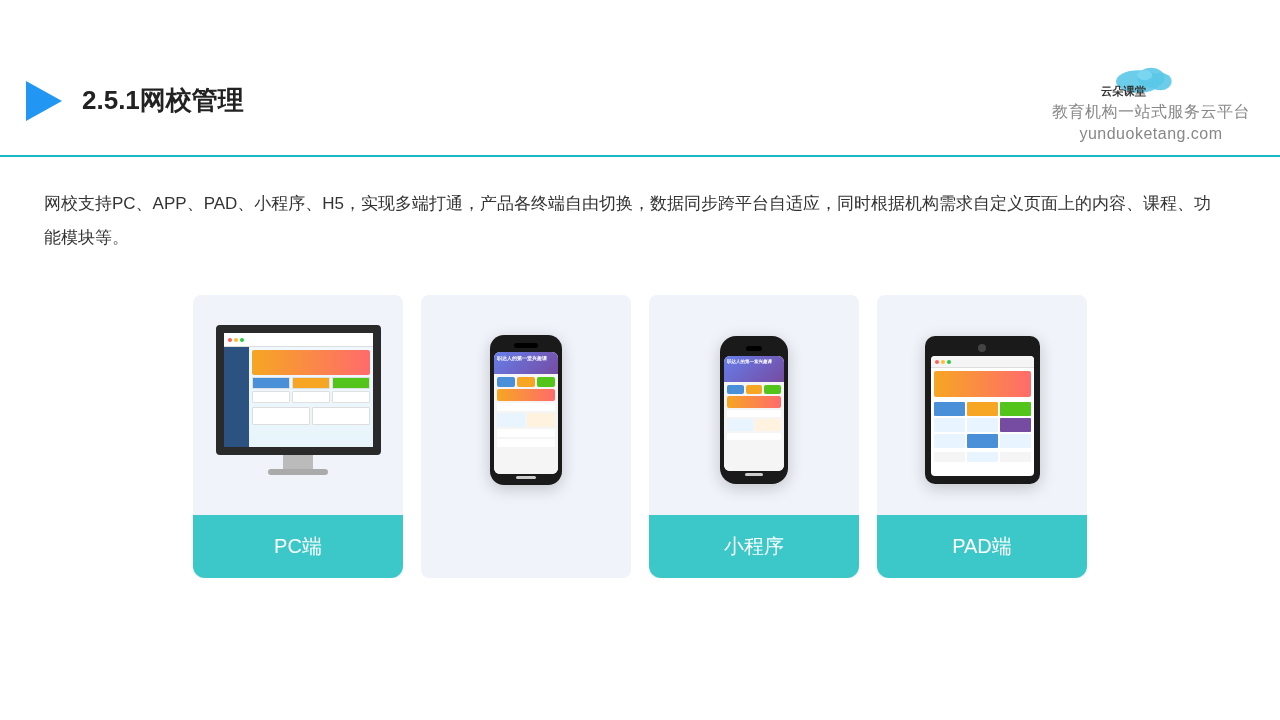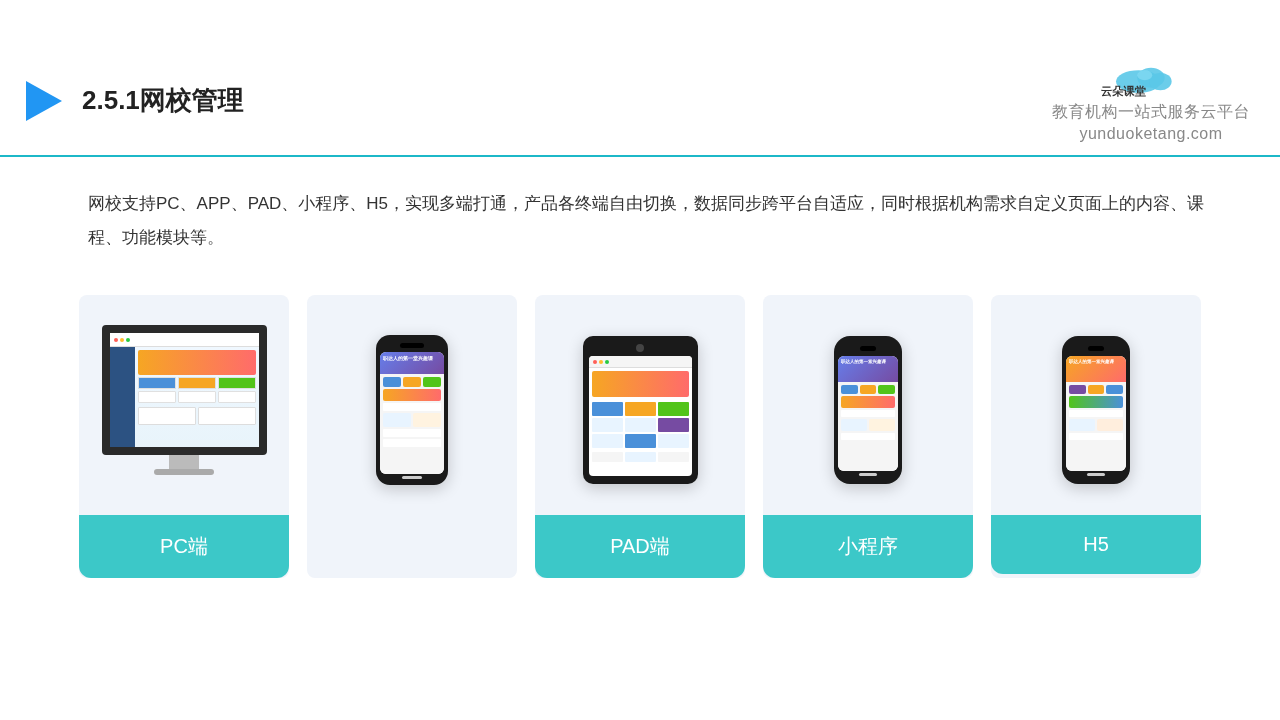--- a/index.html
+++ b/index.html
@@ -42,21 +42,21 @@
     }
     .logo-text {
       font-size: 16px;
       color: #888;
       margin-top: 2px;
       letter-spacing: 0.5px;
     }
 
     
     .description {
-      padding: 30px 60px 10px 88px;
+      padding: 30px 60px 10px 44px;
       font-size: 17px;
       color: #333;
       line-height: 2;
     }
 
     
     .cards-container {
       display: flex;
       gap: 18px;
       padding: 30px 60px 0 60px;
@@ -510,53 +510,20 @@
             <div class="phone-content-row"></div>
           </div>
         </div>
         <div class="phone-bar"></div>
       </div>
     </div>
   </div>
 
   <div class="card">
     <div class="card-image-area">
-      <div class="tablet-mockup">
-        <div class="tablet-btn"></div>
-        <div class="tablet-screen">
-          <div class="tablet-screen-header">
-            <div class="dot dot-r"></div>
-            <div class="dot dot-y"></div>
-            <div class="dot dot-g"></div>
-          </div>
-          <div class="tablet-screen-banner"></div>
-          <div class="tablet-grid">
-            <div class="tablet-cell tablet-cell-blue"></div>
-            <div class="tablet-cell tablet-cell-orange"></div>
-            <div class="tablet-cell tablet-cell-green"></div>
-            <div class="tablet-cell"></div>
-            <div class="tablet-cell"></div>
-            <div class="tablet-cell tablet-cell-purple"></div>
-            <div class="tablet-cell"></div>
-            <div class="tablet-cell tablet-cell-blue"></div>
-            <div class="tablet-cell"></div>
-          </div>
-          <div style="padding:2px 3px;display:flex;gap:2px;">
-            <div style="flex:1;height:10px;background:#f5f5f5;border-radius:1px;"></div>
-            <div style="flex:1;height:10px;background:#e8f4ff;border-radius:1px;"></div>
-            <div style="flex:1;height:10px;background:#f5f5f5;border-radius:1px;"></div>
-          </div>
-        </div>
-      </div>
-    </div>
-    <div class="card-label">PAD端</div>
-  </div>
-
-  <div class="card">
-    <div class="card-image-area">
       <div class="phone-mini">
         <div class="phone-mini-camera"></div>
         <div class="phone-mini-screen">
           <div class="phone-mini-banner">
             <div class="phone-mini-banner-text">职达人的第一堂兴趣课</div>
           </div>
           <div class="phone-mini-body">
             <div class="phone-mini-row">
               <div class="phone-mini-btn"></div>
               <div class="phone-mini-btn" style="background:#f6a623"></div>
@@ -572,40 +539,45 @@
           </div>
         </div>
         <div class="phone-mini-bar"></div>
       </div>
     </div>
     <div class="card-label">小程序</div>
   </div>
 
   <div class="card">
     <div class="card-image-area">
-      <div class="phone-mini">
-        <div class="phone-mini-camera"></div>
-        <div class="phone-mini-screen">
-          <div class="phone-mini-banner" style="background: linear-gradient(135deg, #f6a623 0%, #ff6b6b 100%);">
-            <div class="phone-mini-banner-text">职达人的第一堂兴趣课</div>
-          </div>
-          <div class="phone-mini-body">
-            <div class="phone-mini-row">
-              <div class="phone-mini-btn" style="background:#764ba2"></div>
-              <div class="phone-mini-btn" style="background:#f6a623"></div>
-              <div class="phone-mini-btn"></div>
-            </div>
-            <div class="phone-mini-content-orange" style="background:linear-gradient(90deg,#52c41a,#4a90d9)"></div>
-            <div class="phone-mini-content"></div>
-            <div class="phone-mini-row">
-              <div class="phone-mini-btn" style="background:#e8f4ff;height:12px;"></div>
-              <div class="phone-mini-btn" style="background:#ffeedd;height:12px;"></div>
-            </div>
-            <div class="phone-mini-content"></div>
+      <div class="tablet-mockup">
+        <div class="tablet-btn"></div>
+        <div class="tablet-screen">
+          <div class="tablet-screen-header">
+            <div class="dot dot-r"></div>
+            <div class="dot dot-y"></div>
+            <div class="dot dot-g"></div>
+          </div>
+          <div class="tablet-screen-banner"></div>
+          <div class="tablet-grid">
+            <div class="tablet-cell tablet-cell-blue"></div>
+            <div class="tablet-cell tablet-cell-orange"></div>
+            <div class="tablet-cell tablet-cell-green"></div>
+            <div class="tablet-cell"></div>
+            <div class="tablet-cell"></div>
+            <div class="tablet-cell tablet-cell-purple"></div>
+            <div class="tablet-cell"></div>
+            <div class="tablet-cell tablet-cell-blue"></div>
+            <div class="tablet-cell"></div>
+          </div>
+          <div style="padding:2px 3px;display:flex;gap:2px;">
+            <div style="flex:1;height:10px;background:#f5f5f5;border-radius:1px;"></div>
+            <div style="flex:1;height:10px;background:#e8f4ff;border-radius:1px;"></div>
+            <div style="flex:1;height:10px;background:#f5f5f5;border-radius:1px;"></div>
           </div>
         </div>
-        <div class="phone-mini-bar"></div>
       </div>
     </div>
-    <div class="card-label">H5</div>
+    <div class="card-label">PAD端</div>
   </div>
 
+
 </div>
 
 </body></html>

